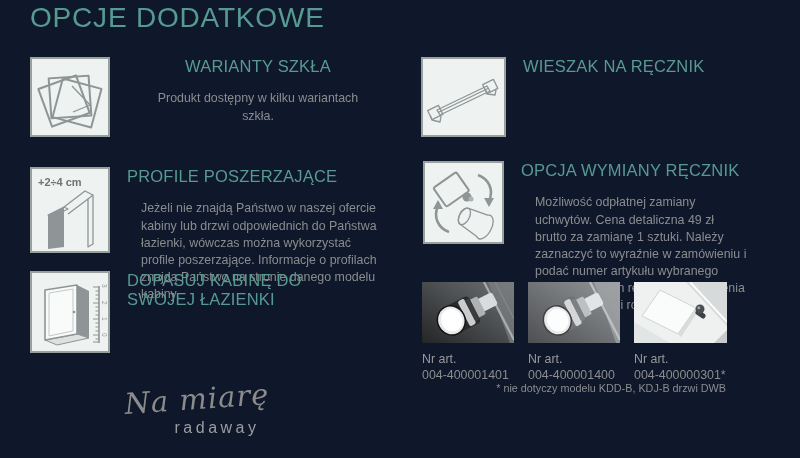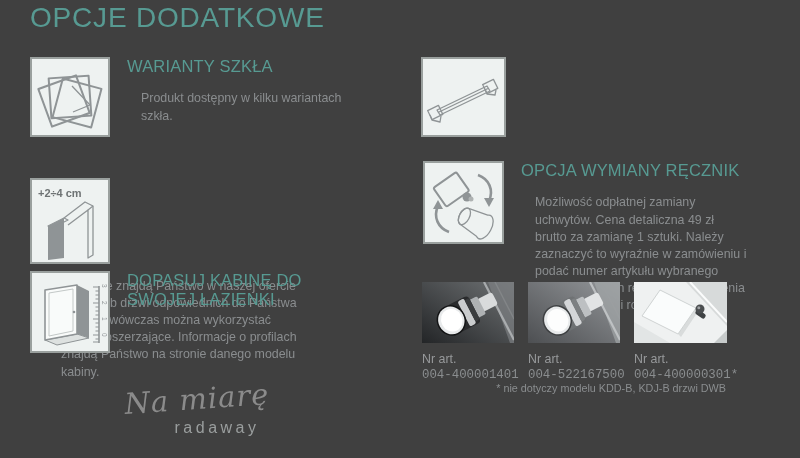--- a/index.html
+++ b/index.html
@@ -1,40 +1,40 @@
 <!DOCTYPE html>
 <html lang="pl"><head>
 <meta charset="utf-8">
 <style>
   html,body{margin:0;padding:0;}
   .page{
     position:relative;width:800px;height:458px;overflow:hidden;
-    background:#404040;font-family:"Liberation Sans",sans-serif;
+    background:#0f172a;font-family:"Liberation Sans",sans-serif;
   }
   .title{
     position:absolute;left:30px;top:2px;margin:0;
     font-size:28px;font-weight:400;letter-spacing:.8px;color:#579a92;
   }
   .feature{position:absolute;display:flex;align-items:flex-start;}
   .icon-box{
     flex:none;box-sizing:border-box;border:2px solid #9aa09e;
     display:flex;align-items:center;justify-content:center;background:#eef2f1;
   }
   .f-text{margin-left:17px;}
   .f-text h2{
     margin:0 0 5px;font-size:16.5px;font-weight:400;letter-spacing:.2px;
     color:#579a92;line-height:1.18;
   }
   .f-text p{margin:14px;font-size:12.4px;line-height:1.38;color:#8a8d8f;}
-  .w262{width:262px;} .w272{width:272px;} .w240{width:240px;} .w232{width:232px;}
+  .w262{width:262px;text-align:center;} .w272{width:272px;} .w240{width:240px;} .w232{width:232px;}
   .handles{position:absolute;left:422px;top:282px;display:flex;gap:14px;}
   .handle-card{width:92px;}
   .handle-card svg{display:block;}
   .art-label{margin-top:9px;font-size:12.4px;color:#97999b;line-height:1.2;}
-  .art-no{margin-top:1px;font-size:12.4px;color:#8a8d8f;line-height:1.2;white-space:nowrap;font-family:Liberation Mono, monospace;}
+  .art-no{margin-top:1px;font-size:12.4px;color:#8a8d8f;line-height:1.2;white-space:nowrap;}
   .footnote{
     position:absolute;left:402px;top:382px;width:324px;text-align:right;
     font-size:10.8px;color:#8a8d8f;
   }
   .logo{position:absolute;left:122px;top:384px;width:150px;text-align:center;}
   .logo-script{
     font-family:"DejaVu Serif",serif;font-style:italic;font-size:29px;
     color:#8b8b8b;transform:rotate(-4deg);letter-spacing:1px;line-height:1.1;
   }
   .logo-brand{
@@ -60,31 +60,32 @@
         <rect class="stk" x="24" y="23" width="40" height="40" transform="rotate(15 44 43)"></rect>
         <path class="stk1" d="M39 26 L57 45 L40 52"></path>
       </svg>
     </div>
     <div class="f-text w262">
       <h2>WARIANTY SZKŁA</h2>
       <p>Produkt dostępny w kilku wariantach szkła.</p>
     </div>
   </div>
 
-  <div class="feature" style="left:30px;top:178px;flex-direction:column;">
+  <div class="feature" style="left:30px;top:167px;">
     <div class="icon-box" style="width:80px;height:86px;">
       <svg width="74" height="80" viewBox="0 0 74 80">
         <text x="5" y="16" font-size="11" font-weight="bold" fill="#6e7374">+2÷4 cm</text>
         <polygon class="fil" points="15,45 31,37 31,77 15,79"></polygon>
         <polygon class="stk1" points="15,45 31,37 35,39 19,47"></polygon>
         <path class="stk1" d="M31 37 L52 21 L60 25 L60 74 L55 77 L55 29 L35 44"></path>
         <line class="stk1" x1="55" y1="29" x2="60" y2="25"></line>
       </svg>
     </div>
     <div class="f-text w272">
+      <h2>PROFILE POSZERZAJĄCE</h2>
       <p>Jeżeli nie znajdą Państwo w naszej ofercie kabiny lub drzwi odpowiednich do Państwa łazienki, wówczas można wykorzystać profile poszerzające. Informacje o profilach znajdą Państwo na stronie danego modelu kabiny.</p>
     </div>
   </div>
 
   <div class="feature" style="left:30px;top:271px;">
     <div class="icon-box" style="width:80px;height:82px;">
       <svg width="74" height="76" viewBox="0 0 74 76">
         <polygon points="44,11 56,17 56,64 44,60" fill="#8f9496"></polygon>
         <polygon points="12,66 44,60 56,64 24,71" fill="#dde1e0" stroke="#8f9496" stroke-width="1"></polygon>
         <polygon points="12,16 44,11 44,60 12,66" fill="#f9fbfa" stroke="#8f9496" stroke-width="1.6" stroke-linejoin="round"></polygon>
@@ -131,20 +132,21 @@
       <svg width="79" height="74" viewBox="0 0 79 74">
         <polygon class="stk1" points="13,50 63,26 66,31 16,55" fill="#f6f8f7"></polygon>
         <line class="stk1" x1="14" y1="52.5" x2="64" y2="28.5"></line>
         <rect class="stk1" x="-6" y="-4.5" width="12" height="10" transform="translate(11 52) rotate(-26)" fill="#f6f8f7"></rect>
         <path class="stk1" d="M6 55 L8 60 L16 62 L17 56"></path>
         <rect class="stk1" x="-6" y="-4.5" width="12" height="10" transform="translate(66 26) rotate(-26)" fill="#f6f8f7"></rect>
         <path class="stk1" d="M61 29 L63 34 L71 35 L72 30"></path>
       </svg>
     </div>
     <div class="f-text w232">
+      <h2>WIESZAK NA RĘCZNIK</h2>
     </div>
   </div>
 
   <div class="feature" style="left:423px;top:161px;">
     <div class="icon-box" style="width:81px;height:83px;">
       <svg width="75" height="77" viewBox="0 0 75 77">
         <rect class="stk" x="-14" y="-11" width="28" height="23" rx="2" transform="translate(25 25) rotate(-35)" fill="#f6f8f7"></rect>
         <circle cx="41" cy="33" r="4.5" fill="#8f9496"></circle>
         <circle cx="45" cy="35" r="2.5" fill="#aeb2b2"></circle>
         <g transform="translate(49 58) rotate(28)">
@@ -209,21 +211,21 @@
           <rect x="12" y="-10" width="10" height="20" rx="2" fill="#bdc0c2"></rect>
           <rect x="-10" y="-15" width="24" height="30" rx="4" fill="#6f7274"></rect>
           <rect x="2" y="-14" width="7" height="28" rx="2" fill="#d4d6d8"></rect>
           <rect x="9" y="-12" width="5" height="24" rx="2" fill="#7d8082"></rect>
           <ellipse cx="-12" cy="0" rx="14.5" ry="15.5" fill="#3f4143"></ellipse>
           <ellipse cx="-12" cy="0" rx="13" ry="14" fill="#e8eaeb"></ellipse>
           <ellipse cx="-11.5" cy="0" rx="10.5" ry="11.5" fill="#fdfdfd"></ellipse>
         </g>
       </svg>
       <div class="art-label">Nr art.</div>
-      <div class="art-no">004-522167500</div>
+      <div class="art-no">004-400001400</div>
     </div>
 
     <div class="handle-card">
       <svg width="93" height="61" viewBox="0 0 93 61">
         <rect width="93" height="61" fill="#eff1f1"></rect>
         <polygon points="52,0 93,0 93,44" fill="#d7dada"></polygon>
         <line x1="56" y1="0" x2="93" y2="40" stroke="#fbfcfc" stroke-width="2"></line>
         <polygon points="0,40 36,61 0,61" fill="#e2e5e5"></polygon>
         <polygon points="80,61 93,48 93,61" fill="#c7cbcb"></polygon>
         <polygon points="62,26 65,28 47,55 44,52" fill="#d9dcdc"></polygon>

